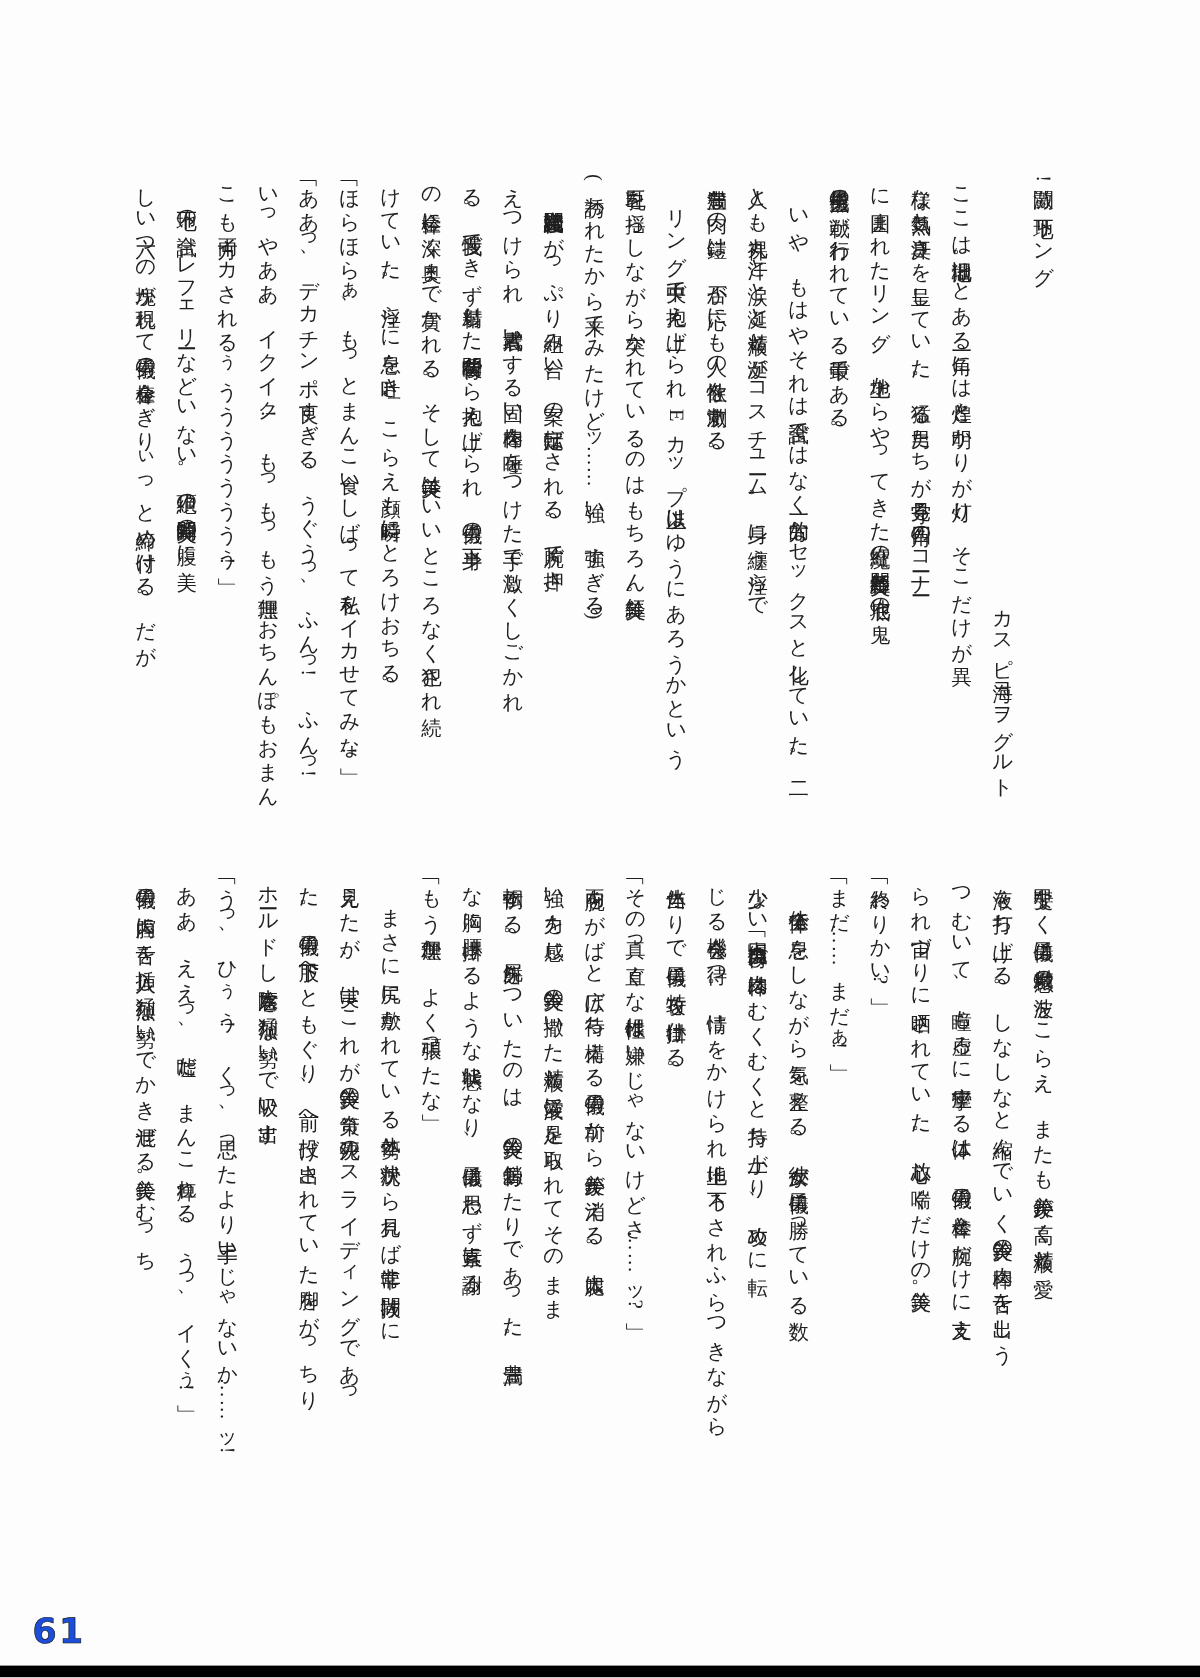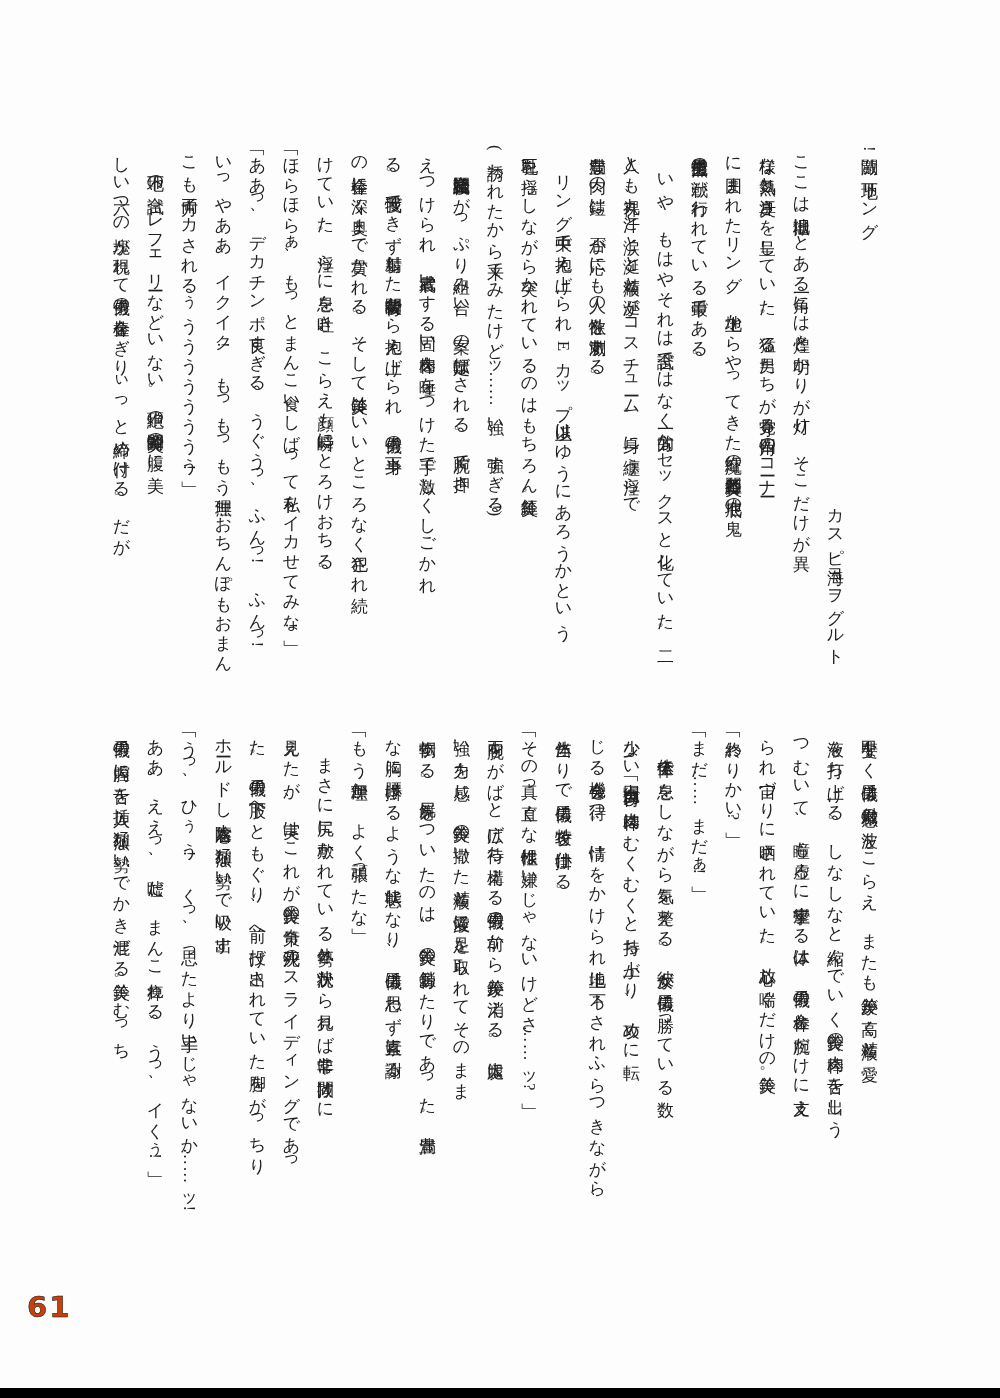--- a/index.html
+++ b/index.html
@@ -27,26 +27,26 @@
     line-height:34px;
     letter-spacing:.5px;
     white-space:nowrap;
   }
   .band-lower .col{letter-spacing:1.3px;}
   .cols{display:contents;}
   .title-col{letter-spacing:.5px;}
   .author-col{text-indent:352px;}
   .page-number{
     position:absolute;
-    left:27px;top:1290px;
+    left:27px;top:1342px;
     font-family:"DejaVu Sans","Liberation Sans",sans-serif;
     font-weight:800;
     font-size:29px;
     letter-spacing:2px;
-    color:#c2410c;
+    color:#1d4ed8;
     -webkit-text-stroke:.5px #0d0d0d;
   }
   .bottom-bar{
     position:absolute;
     left:0;bottom:0;
     width:100%;height:10px;
     background:#000;
   }
 </style>
 </head>

